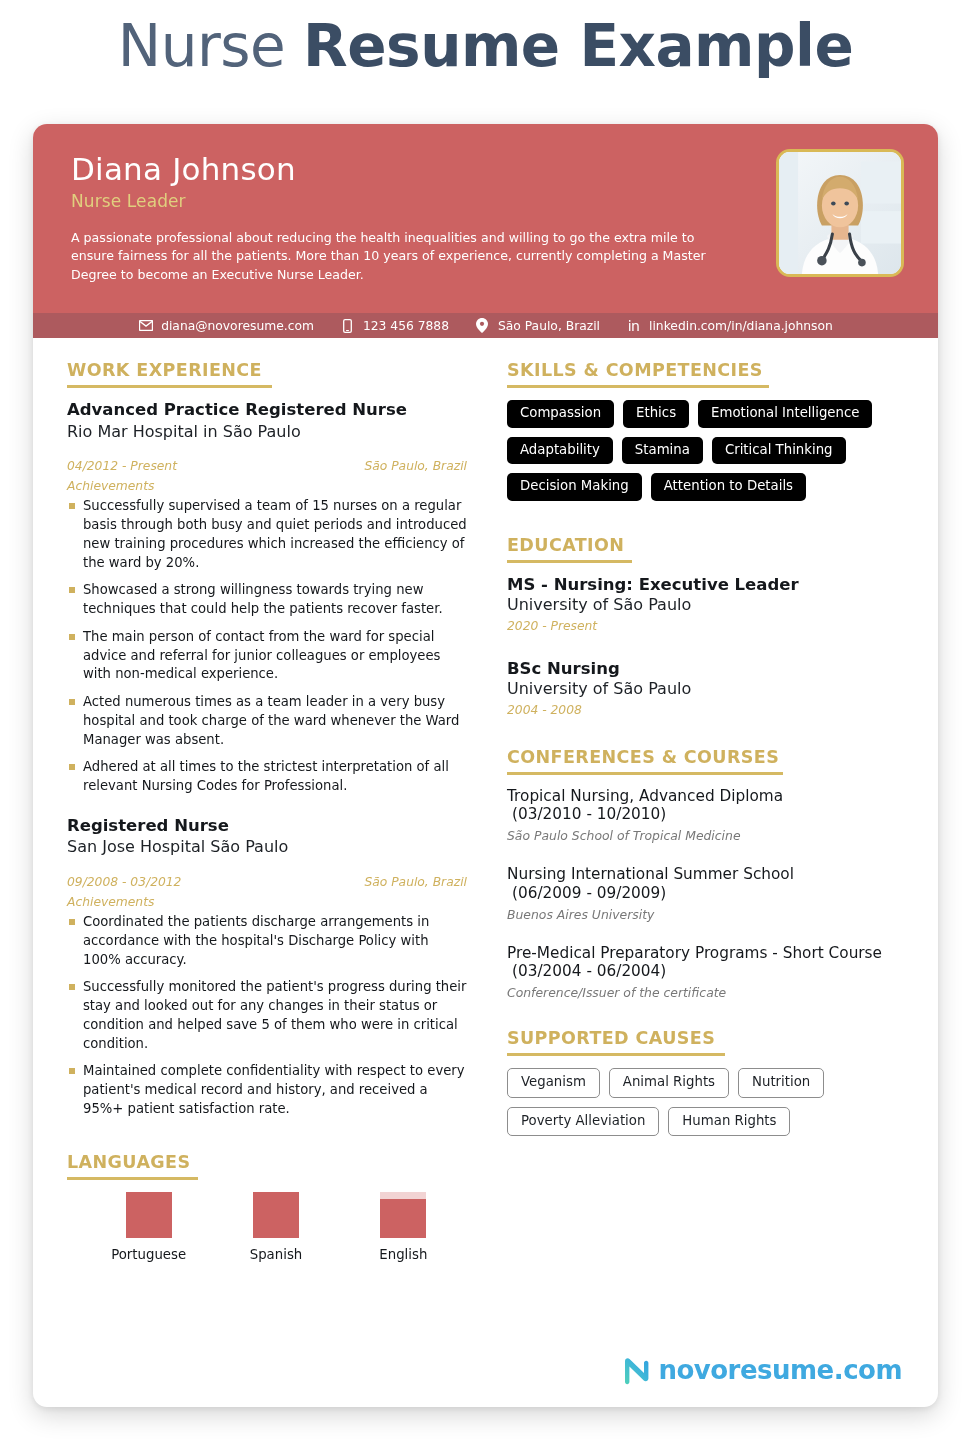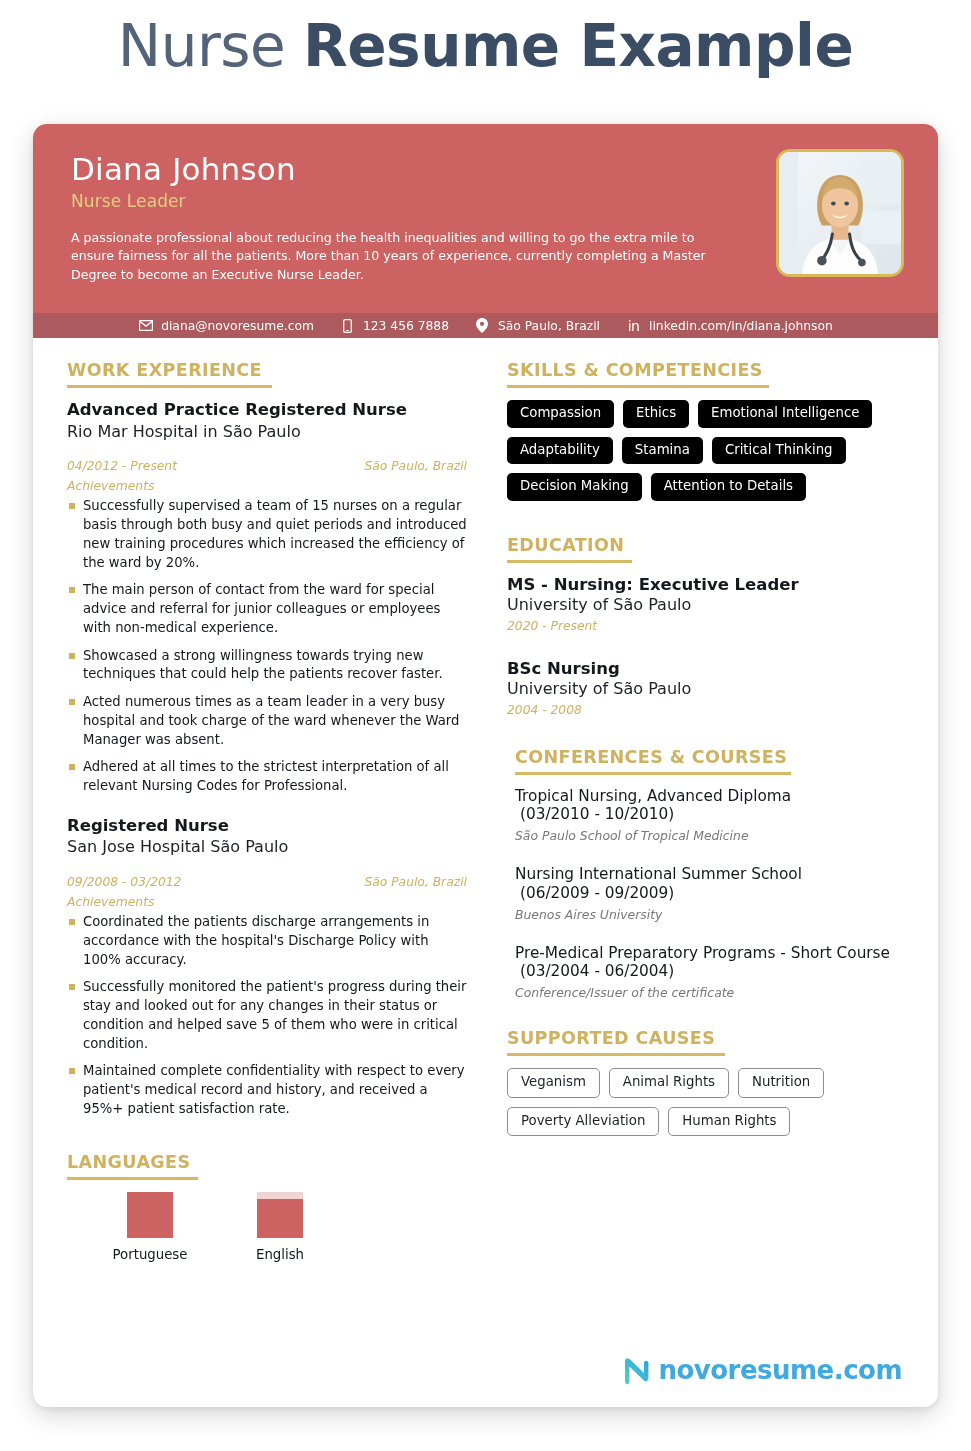--- a/index.html
+++ b/index.html
@@ -389,22 +389,22 @@
         <div class="entry">
           <div class="entry-title">Advanced Practice Registered Nurse</div>
           <div class="entry-org">Rio Mar Hospital in São Paulo</div>
           <div class="entry-meta">
             <span>04/2012 - Present</span>
             <span>São Paulo, Brazil</span>
           </div>
           <div class="entry-sublabel">Achievements</div>
           <ul class="bullets">
             <li>Successfully supervised a team of 15 nurses on a regular basis through both busy and quiet periods and introduced new training procedures which increased the efficiency of the ward by 20%.</li>
+            <li>Showcased a strong willingness towards trying new techniques that could help the patients recover faster.</li>
             <li>The main person of contact from the ward for special advice and referral for junior colleagues or employees with non-medical experience.</li>
-            <li>Showcased a strong willingness towards trying new techniques that could help the patients recover faster.</li>
             <li>Acted numerous times as a team leader in a very busy hospital and took charge of the ward whenever the Ward Manager was absent.</li>
             <li>Adhered at all times to the strictest interpretation of all relevant Nursing Codes for Professional.</li>
           </ul>
         </div>
 
         
         <div class="entry" style="margin-top:20px;">
           <div class="entry-title">Registered Nurse</div>
           <div class="entry-org">San Jose Hospital São Paulo</div>
           <div class="entry-meta">
@@ -426,20 +426,26 @@
 
         <div class="lang-row">
           <div class="lang-item">
             <div class="lang-bar">
               <div class="lang-fill" style="height:100%"></div>
             </div>
             <div class="lang-label">Portuguese</div>
           </div>
           <div class="lang-item">
             <div class="lang-bar">
+              <div class="lang-fill" style="height:100%"></div>
+            </div>
+            <div class="lang-label">Spanish</div>
+          </div>
+          <div class="lang-item">
+            <div class="lang-bar">
               <div class="lang-fill" style="height:85%"></div>
             </div>
             <div class="lang-label">English</div>
           </div>
         </div>
       </div>
 
     </div>
 
     <div class="col-right">
@@ -468,21 +474,21 @@
           <div class="edu-school">University of São Paulo</div>
           <div class="edu-dates">2020 - Present</div>
         </div>
         <div class="edu-entry" style="margin-top:26px;">
           <div class="edu-degree">BSc Nursing</div>
           <div class="edu-school">University of São Paulo</div>
           <div class="edu-dates">2004 - 2008</div>
         </div>
       </div>
 
-      <div class="section" style="margin-top:30px;margin-left:8px;">
+      <div class="section" style="margin-top:30px;">
         <div class="section-title">CONFERENCES &amp; COURSES</div>
         <div class="section-rule rule-w-conf"></div>
 
         <div class="conf-entry">
           <div class="conf-name">Tropical Nursing, Advanced Diploma</div>
           <div class="conf-date">(03/2010 - 10/2010)</div>
           <div class="conf-issuer">São Paulo School of Tropical Medicine</div>
         </div>
         <div class="conf-entry" style="margin-top:22px;">
           <div class="conf-name">Nursing International Summer School</div>

